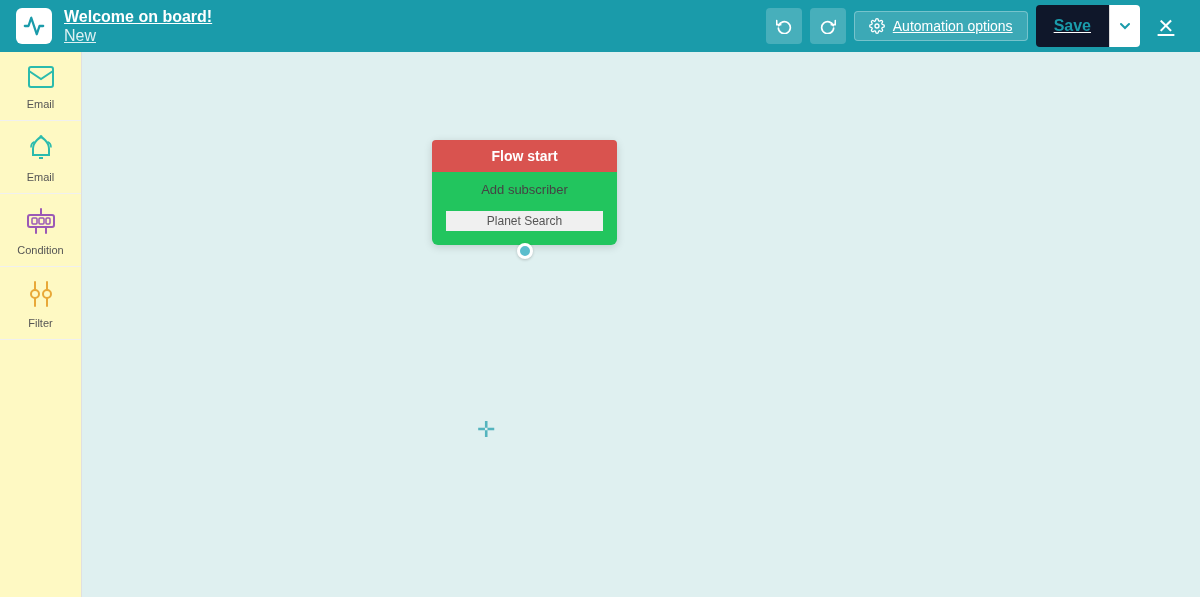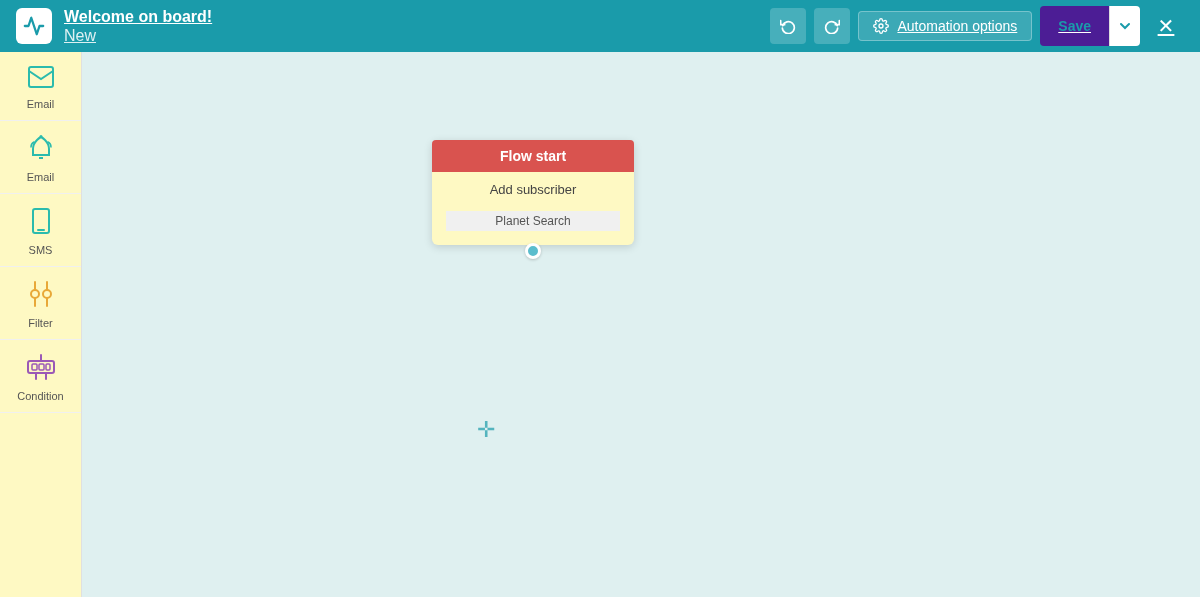--- a/index.html
+++ b/index.html
@@ -44,23 +44,23 @@
     .automation-options-btn {
       display: flex; align-items: center; gap: 8px;
       background: rgba(255,255,255,0.15);
       border: 1px solid rgba(255,255,255,0.3);
       border-radius: 4px;
       color: white; cursor: pointer;
       padding: 6px 14px; font-size: 14px;
     }
     .save-group { display: flex; }
     .save-btn {
-      background: #4c1d95; color: #1a9baa;
+      background: #0f172a; color: #1a9baa;
       border: none; border-radius: 4px 0 0 4px;
-      padding: 12px 18px; font-size: 14px; font-weight: 600;
+      padding: 12px 18px; font-size: 16px; font-weight: 600;
       cursor: pointer;
     }
     .save-dropdown-btn {
       background: white; color: #1a9baa;
       border: none; border-left: 1px solid #ddd;
       border-radius: 0 4px 4px 0;
       padding: 7px 10px; cursor: pointer;
     }
     .close-btn {
       width: 36px; height: 36px;
@@ -101,24 +101,24 @@
       position: relative;
       overflow: hidden;
       cursor: default;
     }
 
     
     .flow-node {
       position: absolute;
       left: 350px;
       top: 88px;
-      background: #fef9c3;
+      background: #22c55e;
       border-radius: 6px;
       box-shadow: 0 2px 8px rgba(0,0,0,0.15);
-      width: 202px;
+      width: 185px;
       overflow: visible;
     }
     .flow-node-header {
       background: #d9534f;
       color: white;
       text-align: center;
       padding: 8px 12px;
       font-size: 14px;
       font-weight: 600;
       border-radius: 4px 4px 0 0;
@@ -231,59 +231,50 @@
           <line x1="9" y1="20" x2="15" y2="20" stroke="#2bbbad" stroke-width="2"></line>
           <line x1="10" y1="23" x2="14" y2="23" stroke="#2bbbad" stroke-width="2"></line>
           <circle cx="12" cy="1.5" r="1.5" fill="#2bbbad"></circle>
           <path d="M5 7 C3 8 2 10 2 12" stroke="#2bbbad" stroke-width="1.5" fill="none" stroke-linecap="round"></path>
           <path d="M19 7 C21 8 22 10 22 12" stroke="#2bbbad" stroke-width="1.5" fill="none" stroke-linecap="round"></path>
         </svg>
       </span>
       <span class="sidebar-label">Email</span>
     </div>
 
-    <div class="sidebar-item">
-      <span class="sidebar-icon">
-        <svg width="24" height="26" viewBox="0 0 24 26" fill="none">
-          <rect x="4" y="1" width="16" height="24" rx="2" ry="2" stroke="#2bbbad" stroke-width="2" fill="none"></rect>
-          <line x1="9" y1="22" x2="15" y2="22" stroke="#2bbbad" stroke-width="2" stroke-linecap="round"></line>
-        </svg>
-      </span>
-      <span class="sidebar-label">SMS</span>
-    </div>
-
-    <div class="sidebar-item">
-      <span class="sidebar-icon">
-        <svg width="26" height="26" viewBox="0 0 26 26" fill="none">
-          <circle cx="7" cy="13" r="4" stroke="#e8a838" stroke-width="2" fill="none"></circle>
-          <circle cx="19" cy="13" r="4" stroke="#e8a838" stroke-width="2" fill="none"></circle>
-          <line x1="7" y1="9" x2="7" y2="1" stroke="#e8a838" stroke-width="2" stroke-linecap="round"></line>
-          <line x1="19" y1="17" x2="19" y2="25" stroke="#e8a838" stroke-width="2" stroke-linecap="round"></line>
-          <line x1="7" y1="17" x2="7" y2="25" stroke="#e8a838" stroke-width="2" stroke-linecap="round"></line>
-          <line x1="19" y1="9" x2="19" y2="1" stroke="#e8a838" stroke-width="2" stroke-linecap="round"></line>
-        </svg>
-      </span>
-      <span class="sidebar-label">Filter</span>
-    </div>
 
     <div class="sidebar-item">
       <span class="sidebar-icon">
         <svg width="28" height="26" viewBox="0 0 28 26" fill="none">
           <rect x="1" y="7" width="26" height="12" rx="2" stroke="#9b59b6" stroke-width="2" fill="none"></rect>
           <rect x="5" y="10" width="5" height="6" rx="1" stroke="#9b59b6" stroke-width="1.5" fill="none"></rect>
           <rect x="12" y="10" width="5" height="6" rx="1" stroke="#9b59b6" stroke-width="1.5" fill="none"></rect>
           <rect x="19" y="10" width="4" height="6" rx="1" stroke="#9b59b6" stroke-width="1.5" fill="none"></rect>
           <line x1="14" y1="1" x2="14" y2="7" stroke="#9b59b6" stroke-width="2" stroke-linecap="round"></line>
           <line x1="9" y1="19" x2="9" y2="25" stroke="#9b59b6" stroke-width="2" stroke-linecap="round"></line>
           <line x1="19" y1="19" x2="19" y2="25" stroke="#9b59b6" stroke-width="2" stroke-linecap="round"></line>
         </svg>
       </span>
       <span class="sidebar-label">Condition</span>
     </div>
 
+    <div class="sidebar-item">
+      <span class="sidebar-icon">
+        <svg width="26" height="26" viewBox="0 0 26 26" fill="none">
+          <circle cx="7" cy="13" r="4" stroke="#e8a838" stroke-width="2" fill="none"></circle>
+          <circle cx="19" cy="13" r="4" stroke="#e8a838" stroke-width="2" fill="none"></circle>
+          <line x1="7" y1="9" x2="7" y2="1" stroke="#e8a838" stroke-width="2" stroke-linecap="round"></line>
+          <line x1="19" y1="17" x2="19" y2="25" stroke="#e8a838" stroke-width="2" stroke-linecap="round"></line>
+          <line x1="7" y1="17" x2="7" y2="25" stroke="#e8a838" stroke-width="2" stroke-linecap="round"></line>
+          <line x1="19" y1="9" x2="19" y2="1" stroke="#e8a838" stroke-width="2" stroke-linecap="round"></line>
+        </svg>
+      </span>
+      <span class="sidebar-label">Filter</span>
+    </div>
+
 
 
   </nav>
 
   <div class="canvas">
 
     <div class="flow-node">
       <div class="flow-node-header">Flow start</div>
       <div class="flow-node-body">
         <div class="flow-node-trigger">Add subscriber</div>

